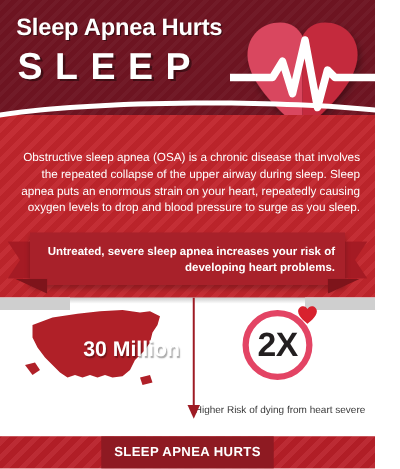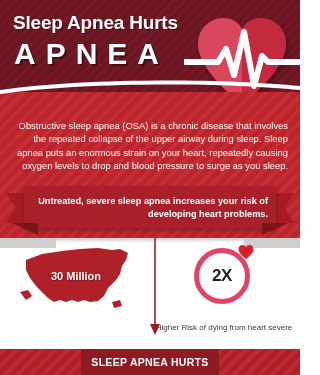--- a/index.html
+++ b/index.html
@@ -127,23 +127,23 @@
   }
 
   
   .stat-map{
     position:absolute;left:8px;top:6px;width:136px;
   }
   .map-holder{position:relative;width:120px;height:72px;margin:0 auto;}
   .map-holder svg{display:block;}
   .map-value{
     position:absolute;left:0;right:0;top:26px;
-    text-align:center;
-    color:#ffffff;
-    font-size:11px;font-weight:bold;
+    text-align:right;
+    color:#ffffff;
+    font-size:17px;font-weight:bold;
     text-shadow:1px 1px 1px rgba(0,0,0,0.35);
     pointer-events:none;
   }
   .caption{
     color:#3a3a3a;
     font-size:8px;line-height:10.5px;
     text-align:center;
     margin-top:7px;
   }
 
@@ -155,21 +155,21 @@
   .ring{
     position:absolute;left:6px;top:4px;
     width:56px;height:56px;border-radius:50%;
     border:5px solid #e34464;
     box-sizing:border-box;
   }
   .ring-value{
     position:absolute;left:6px;top:4px;width:56px;height:56px;
     display:flex;align-items:center;justify-content:center;
     color:#231f20;
-    font-size:17px;font-weight:bold;
+    font-size:27px;font-weight:bold;
     letter-spacing:-0.5px;
   }
   .mini-heart{
     position:absolute;right:6px;top:0px;width:16px;height:16px;
   }
   .mini-heart svg{display:block;}
 
   
   .arrow{
     position:absolute;left:149px;top:238px;width:12px;height:100px;
@@ -218,21 +218,21 @@
         </defs>
         <g filter="url(#hsh)">
           <path d="M58 98 C58 98 14 66 14 38 C14 22 26 12 40 12 C49 12 55 17 58 23 L58 98 Z" fill="#d9465e"></path>
           <path d="M58 98 C58 98 102 66 102 38 C102 22 90 12 76 12 C67 12 61 17 58 23 L58 98 Z" fill="#c42a3e"></path>
         </g>
         <path d="M-6 56 L34 56 L42 43 L50 69 L60 26 L70 80 L78 50 L84 56 L126 56" fill="none" stroke="#ffffff" stroke-width="6" stroke-linejoin="round" stroke-linecap="round"></path>
       </svg>
     </div>
 
     <div class="title-top">Sleep Apnea Hurts</div>
-    <div class="title-main">APNEA</div>
+    <div class="title-main">SLEEP</div>
   </div>
 
   <div class="body-red">
     <div class="stripes"></div>
     <div class="intro">Obstructive sleep apnea (OSA) is a chronic disease that involves the repeated collapse of the upper airway during sleep. Sleep apnea puts an enormous strain on your heart, repeatedly causing oxygen levels to drop and blood pressure to surge as you sleep.</div>
   </div>
 
   <div class="divider">
     <svg width="300" height="22" viewBox="0 0 300 22" xmlns="http://www.w3.org/2000/svg">
       <path d="M0 14 C80 2 220 2 300 10 L300 14 C220 6 80 6 0 18 Z" fill="#ffffff"></path>

